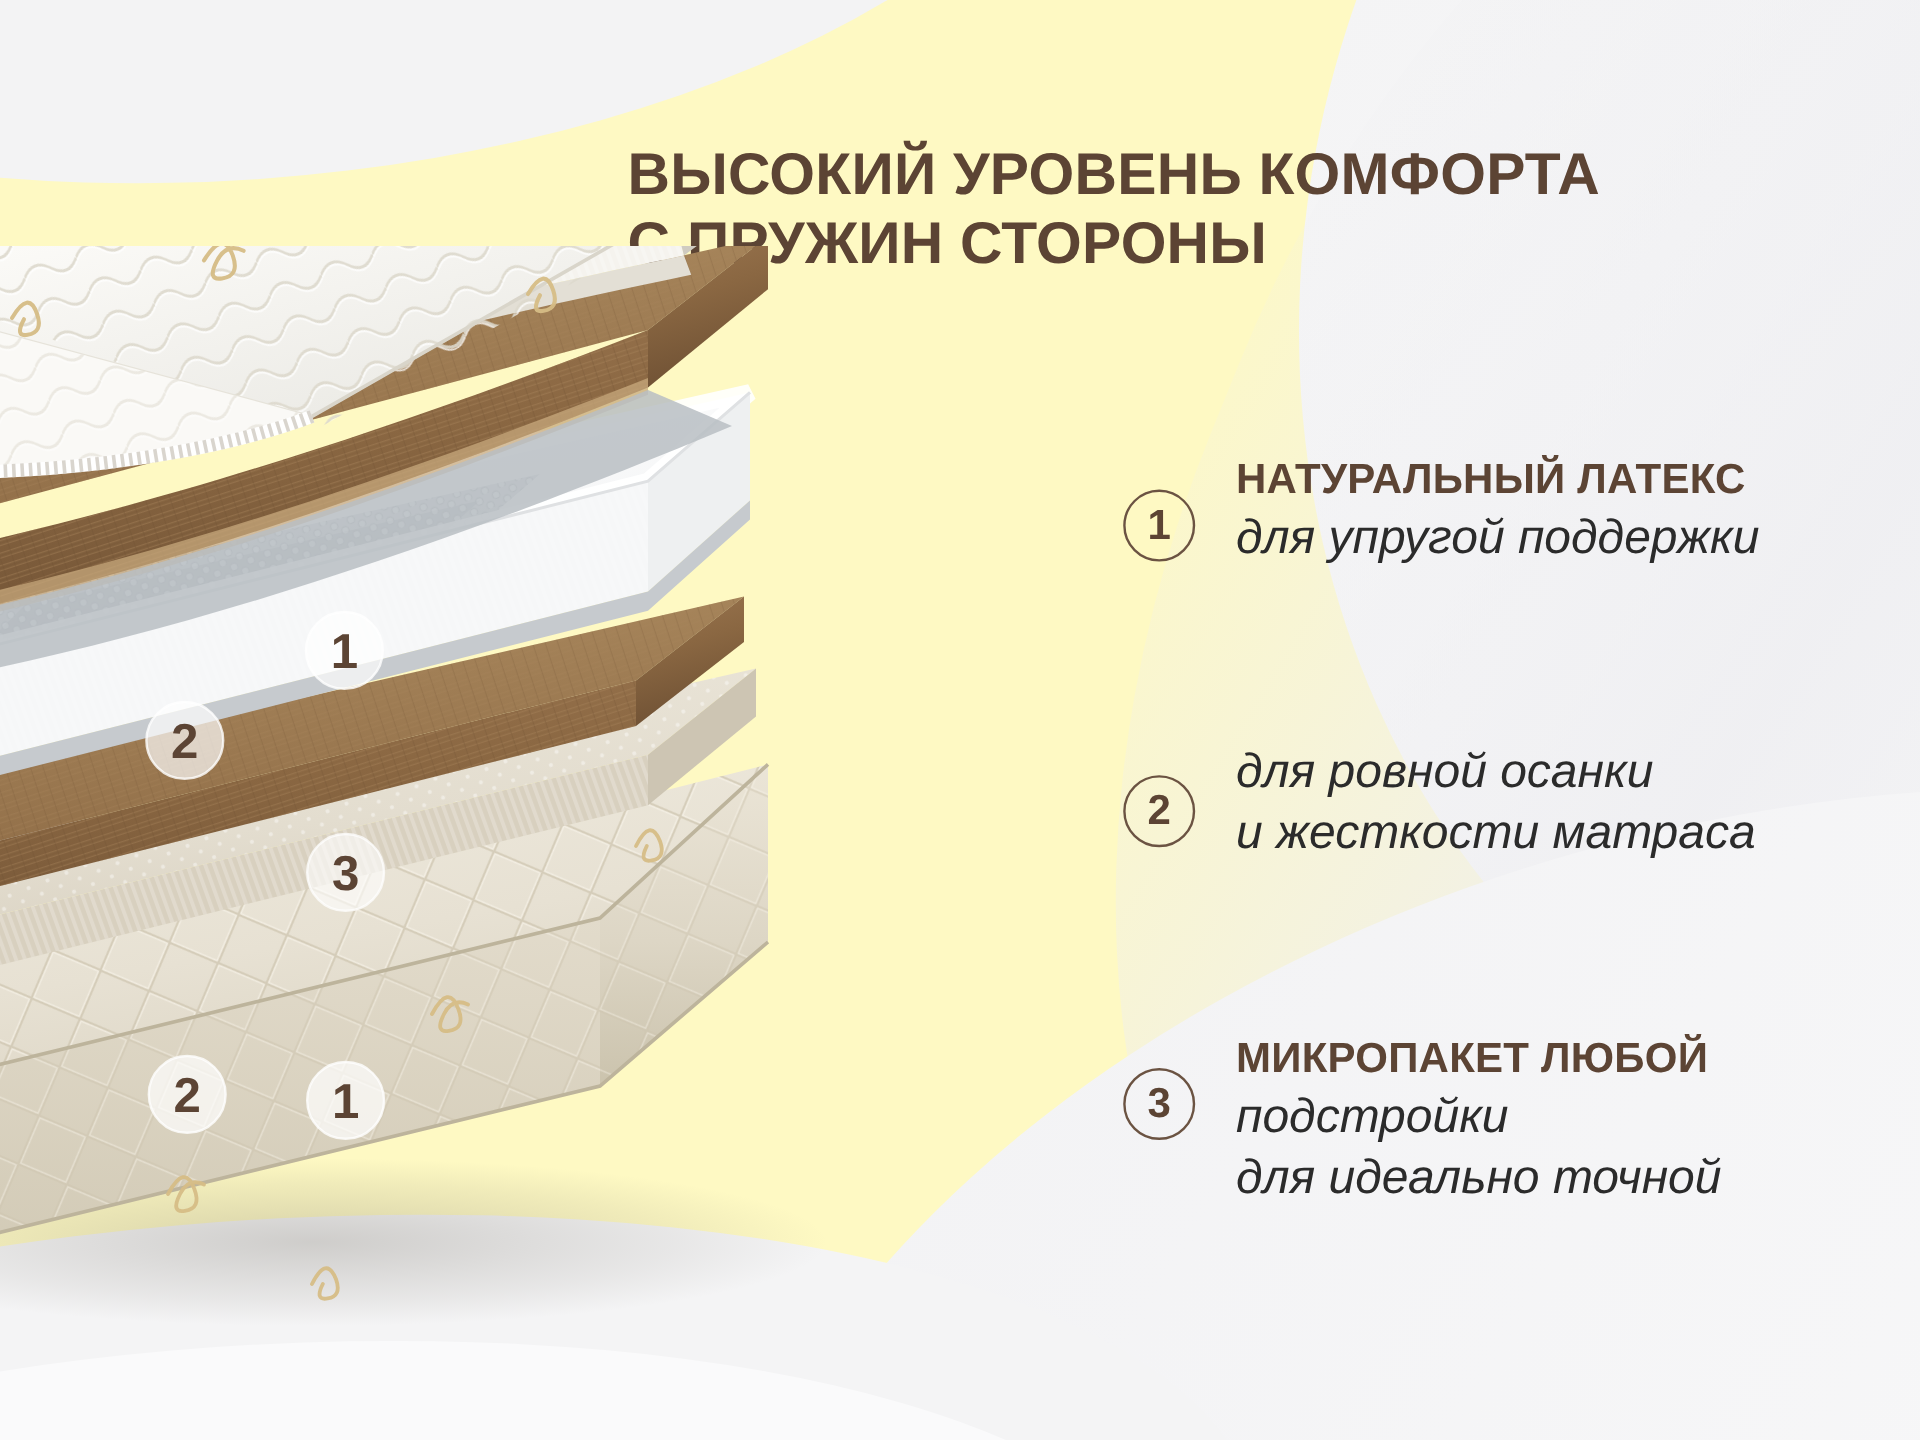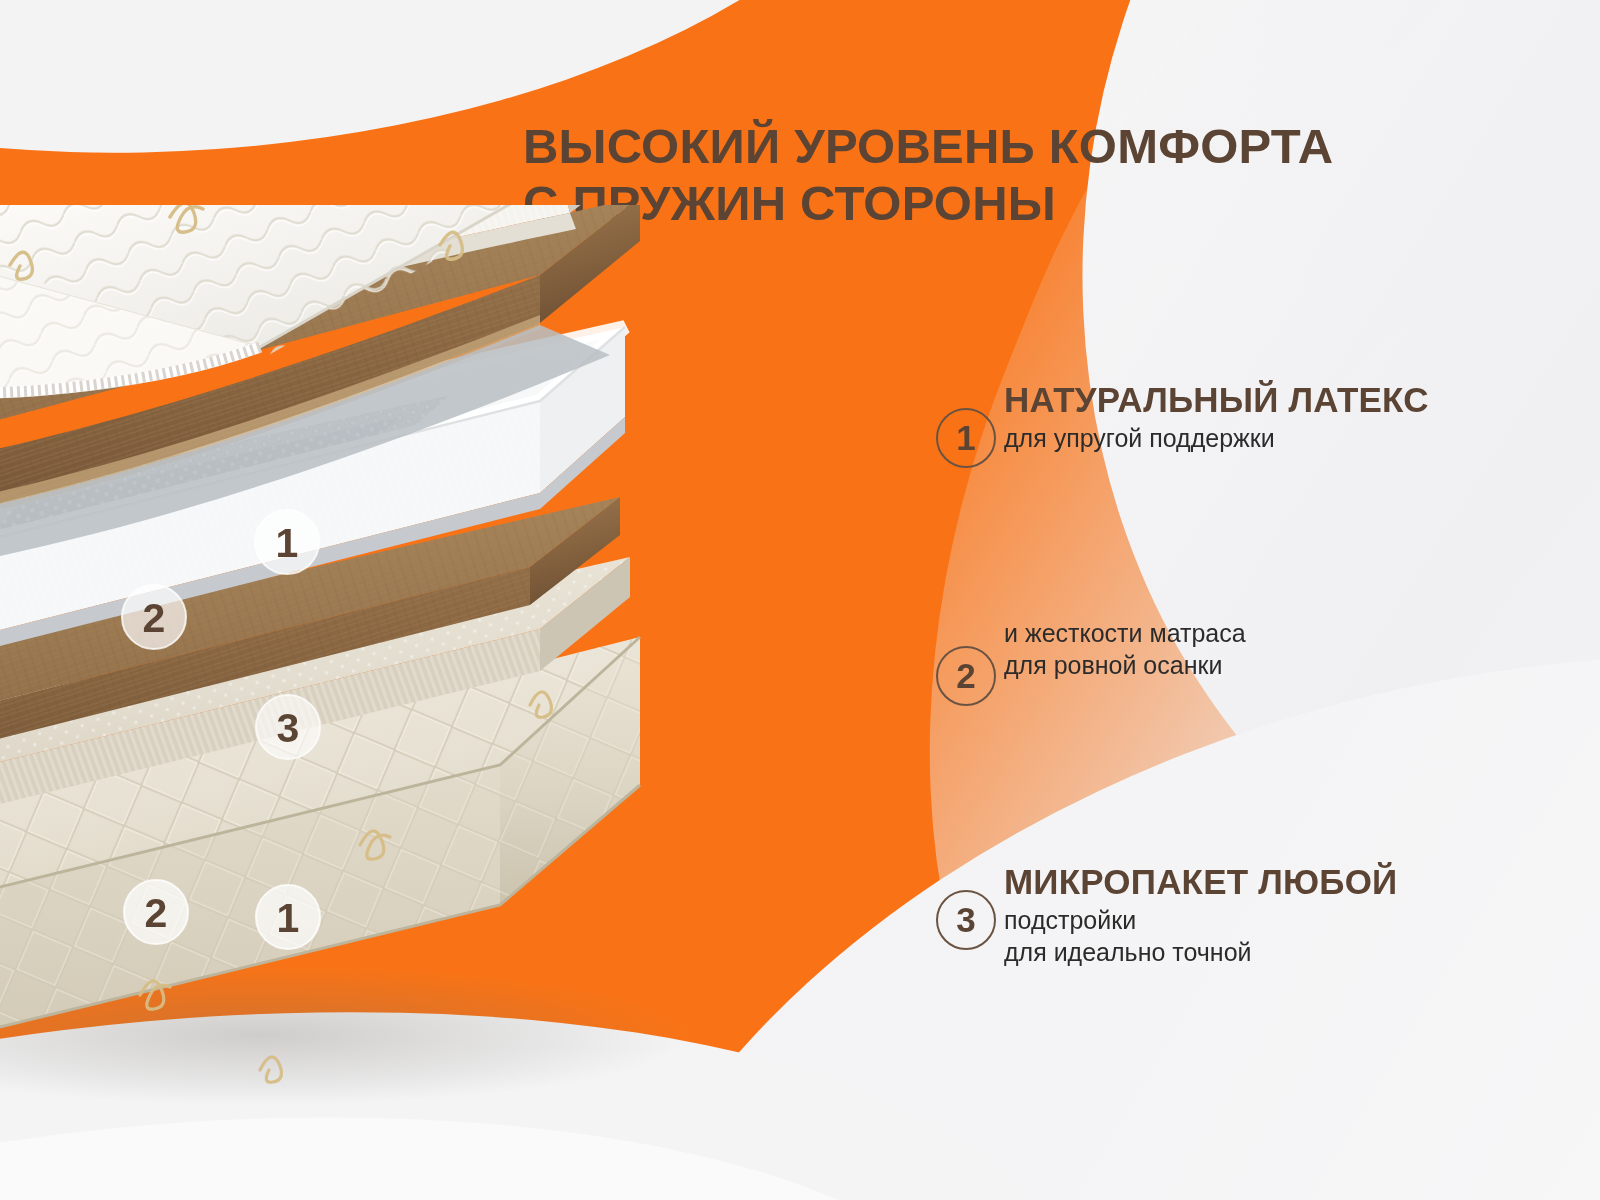--- a/index.html
+++ b/index.html
@@ -3,21 +3,21 @@
 <meta charset="utf-8">
 <title>Mattress Layers Infographic</title>
 <style>
   html,body{margin:0;padding:0;}
   body{
     width:1600px;height:1200px;overflow:hidden;
     background:#ffffff;
     font-family:"Liberation Sans","DejaVu Sans",sans-serif;
     position:relative;
   }
-  #stage{position:absolute;inset:0;width:1600px;height:1200px;overflow:hidden;background:#f97316;}
+  #stage{position:absolute;inset:0;width:1600px;height:1200px;overflow:hidden;background:#fef9c3;}
 
   
   .bg-layer{position:absolute;inset:0;pointer-events:none;}
   .swoosh{position:absolute;border-radius:50%;}
   .sw-tl{
     width:1500px;height:760px;left:-560px;top:-610px;
     background:#f3f3f4;
     transform:rotate(-4deg);
   }
   .sw-tr{
@@ -72,29 +72,30 @@
     color:#5c4434;
     font-size:35px;font-weight:bold;
     display:flex;align-items:center;justify-content:center;
     box-sizing:border-box;
     margin-top:30px;
     background:transparent;
   }
   .feature.f2 .badge{margin-top:30px;}
   .feature.f3 .badge{margin-top:30px;}
 
-  .ftext{margin-left:8px;padding-top:2px;}
+  .ftext{margin-left:34px;padding-top:2px;}
   .fhead{
     color:#5c4434;font-weight:bold;font-size:35px;
     line-height:1.12;letter-spacing:.2px;white-space:nowrap;
     margin-bottom:4px;
   }
   .fdesc{
-    color:#2b2b2b;font-size:25px;line-height:1.27;font-weight:400;
+    color:#2b2b2b;font-size:40px;line-height:1.27;font-weight:400;
     white-space:nowrap;
+    font-style:italic;
   }
 
   
   #mattress{position:absolute;left:-160px;top:205px;width:1020px;height:900px;}
   #mattress svg{display:block;width:100%;height:100%;}
 
   .mbadge-txt{
     font-family:"Liberation Sans","DejaVu Sans",sans-serif;
     font-weight:bold;fill:#5c4434;
   }
@@ -376,22 +377,22 @@
       <div class="badge">1</div>
       <div class="ftext">
         <div class="fhead">НАТУРАЛЬНЫЙ ЛАТЕКС</div>
         <div class="fdesc">для упругой поддержки</div>
       </div>
     </div>
 
     <div class="feature f2">
       <div class="badge">2</div>
       <div class="ftext">
+        <div class="fdesc">для ровной осанки</div>
         <div class="fdesc">и жесткости матраса</div>
-        <div class="fdesc">для ровной осанки</div>
       </div>
     </div>
 
     <div class="feature f3">
       <div class="badge">3</div>
       <div class="ftext">
         <div class="fhead">МИКРОПАКЕТ ЛЮБОЙ</div>
         <div class="fdesc">подстройки</div>
         <div class="fdesc">для идеально точной</div>
       </div>

